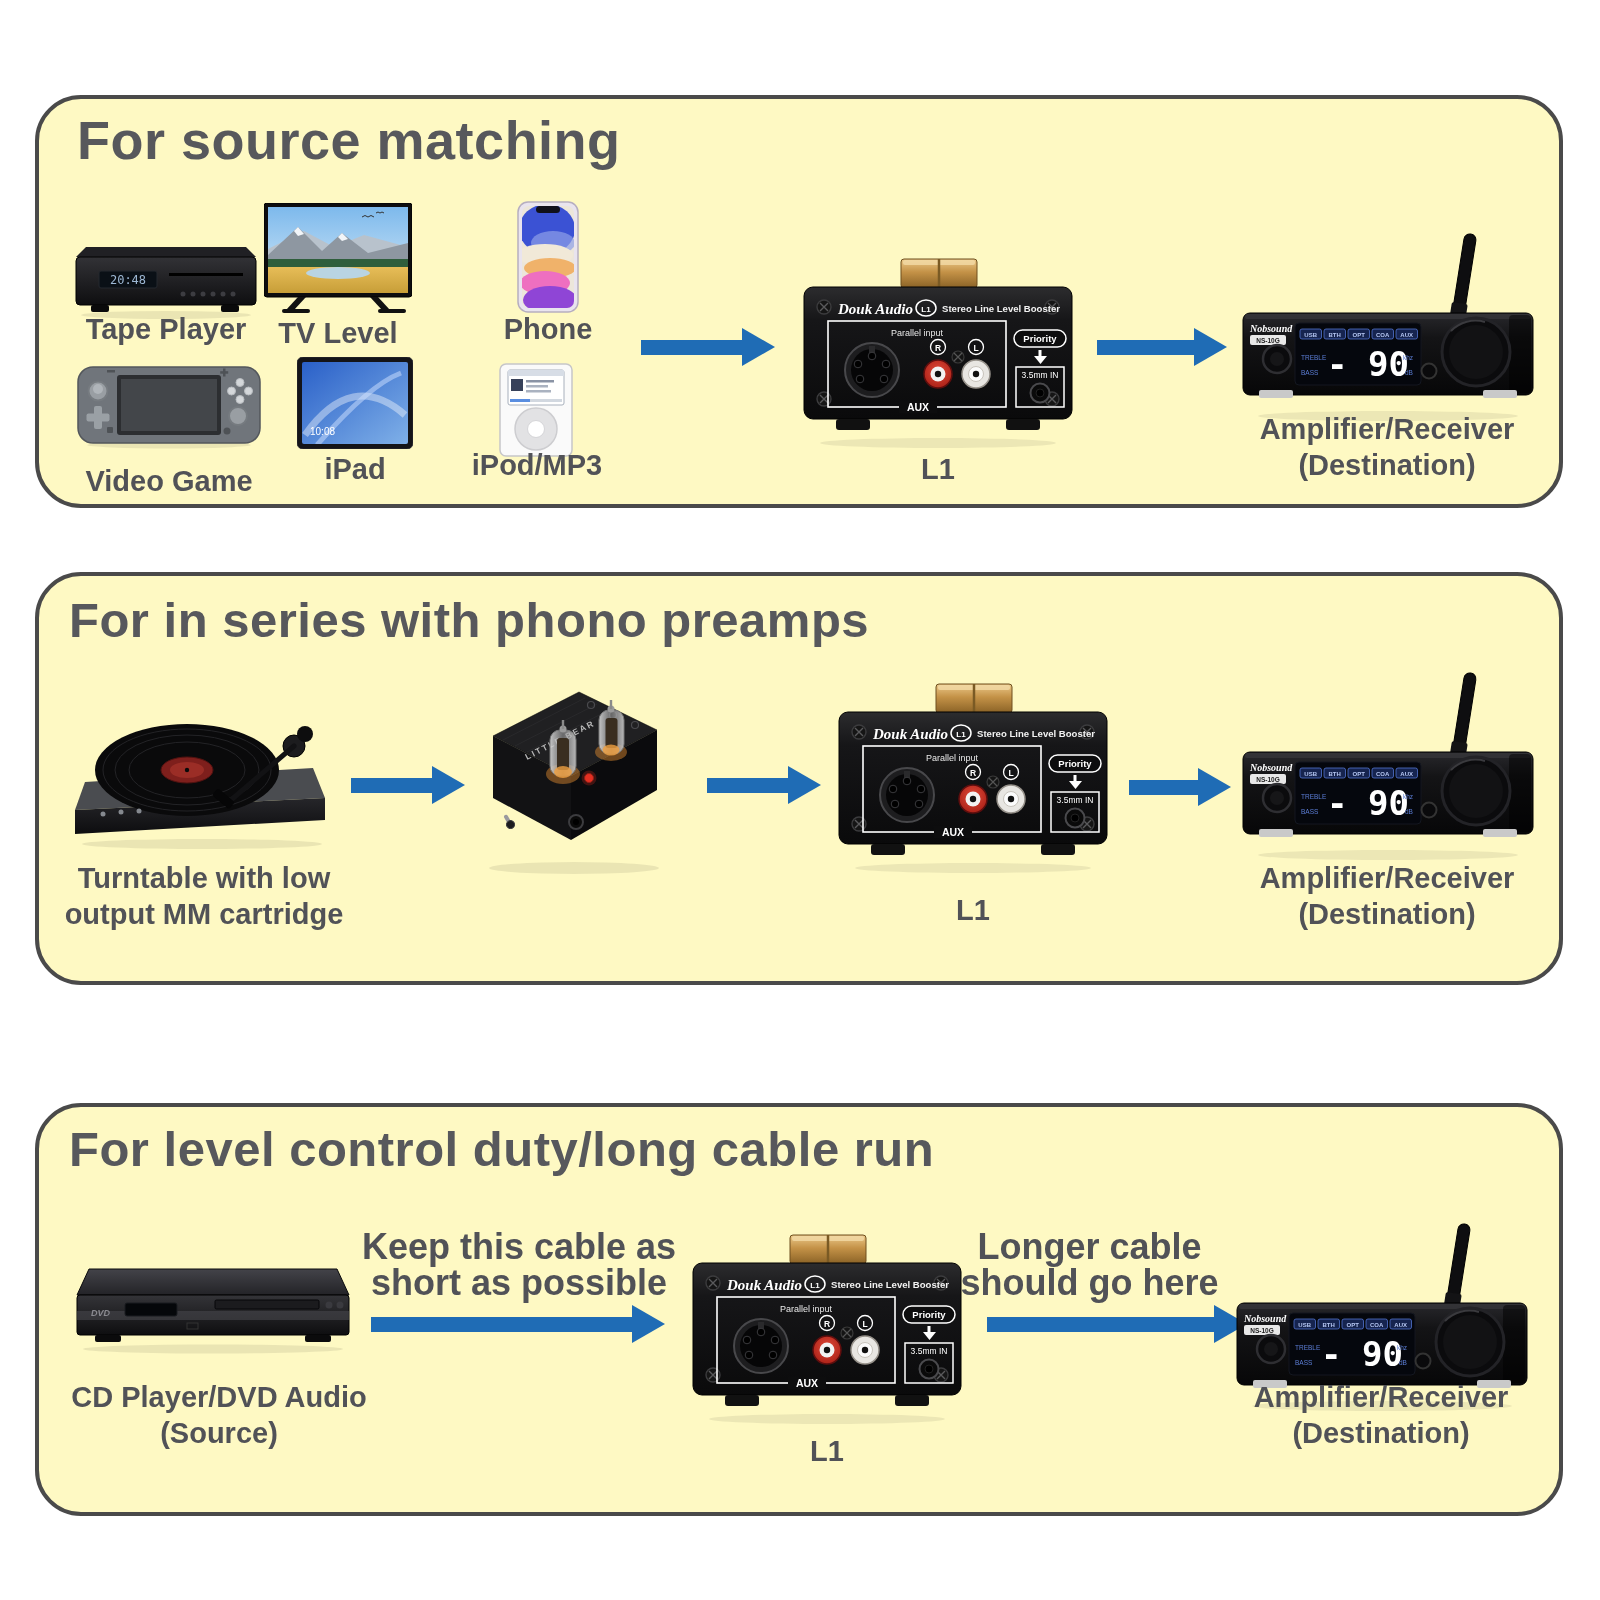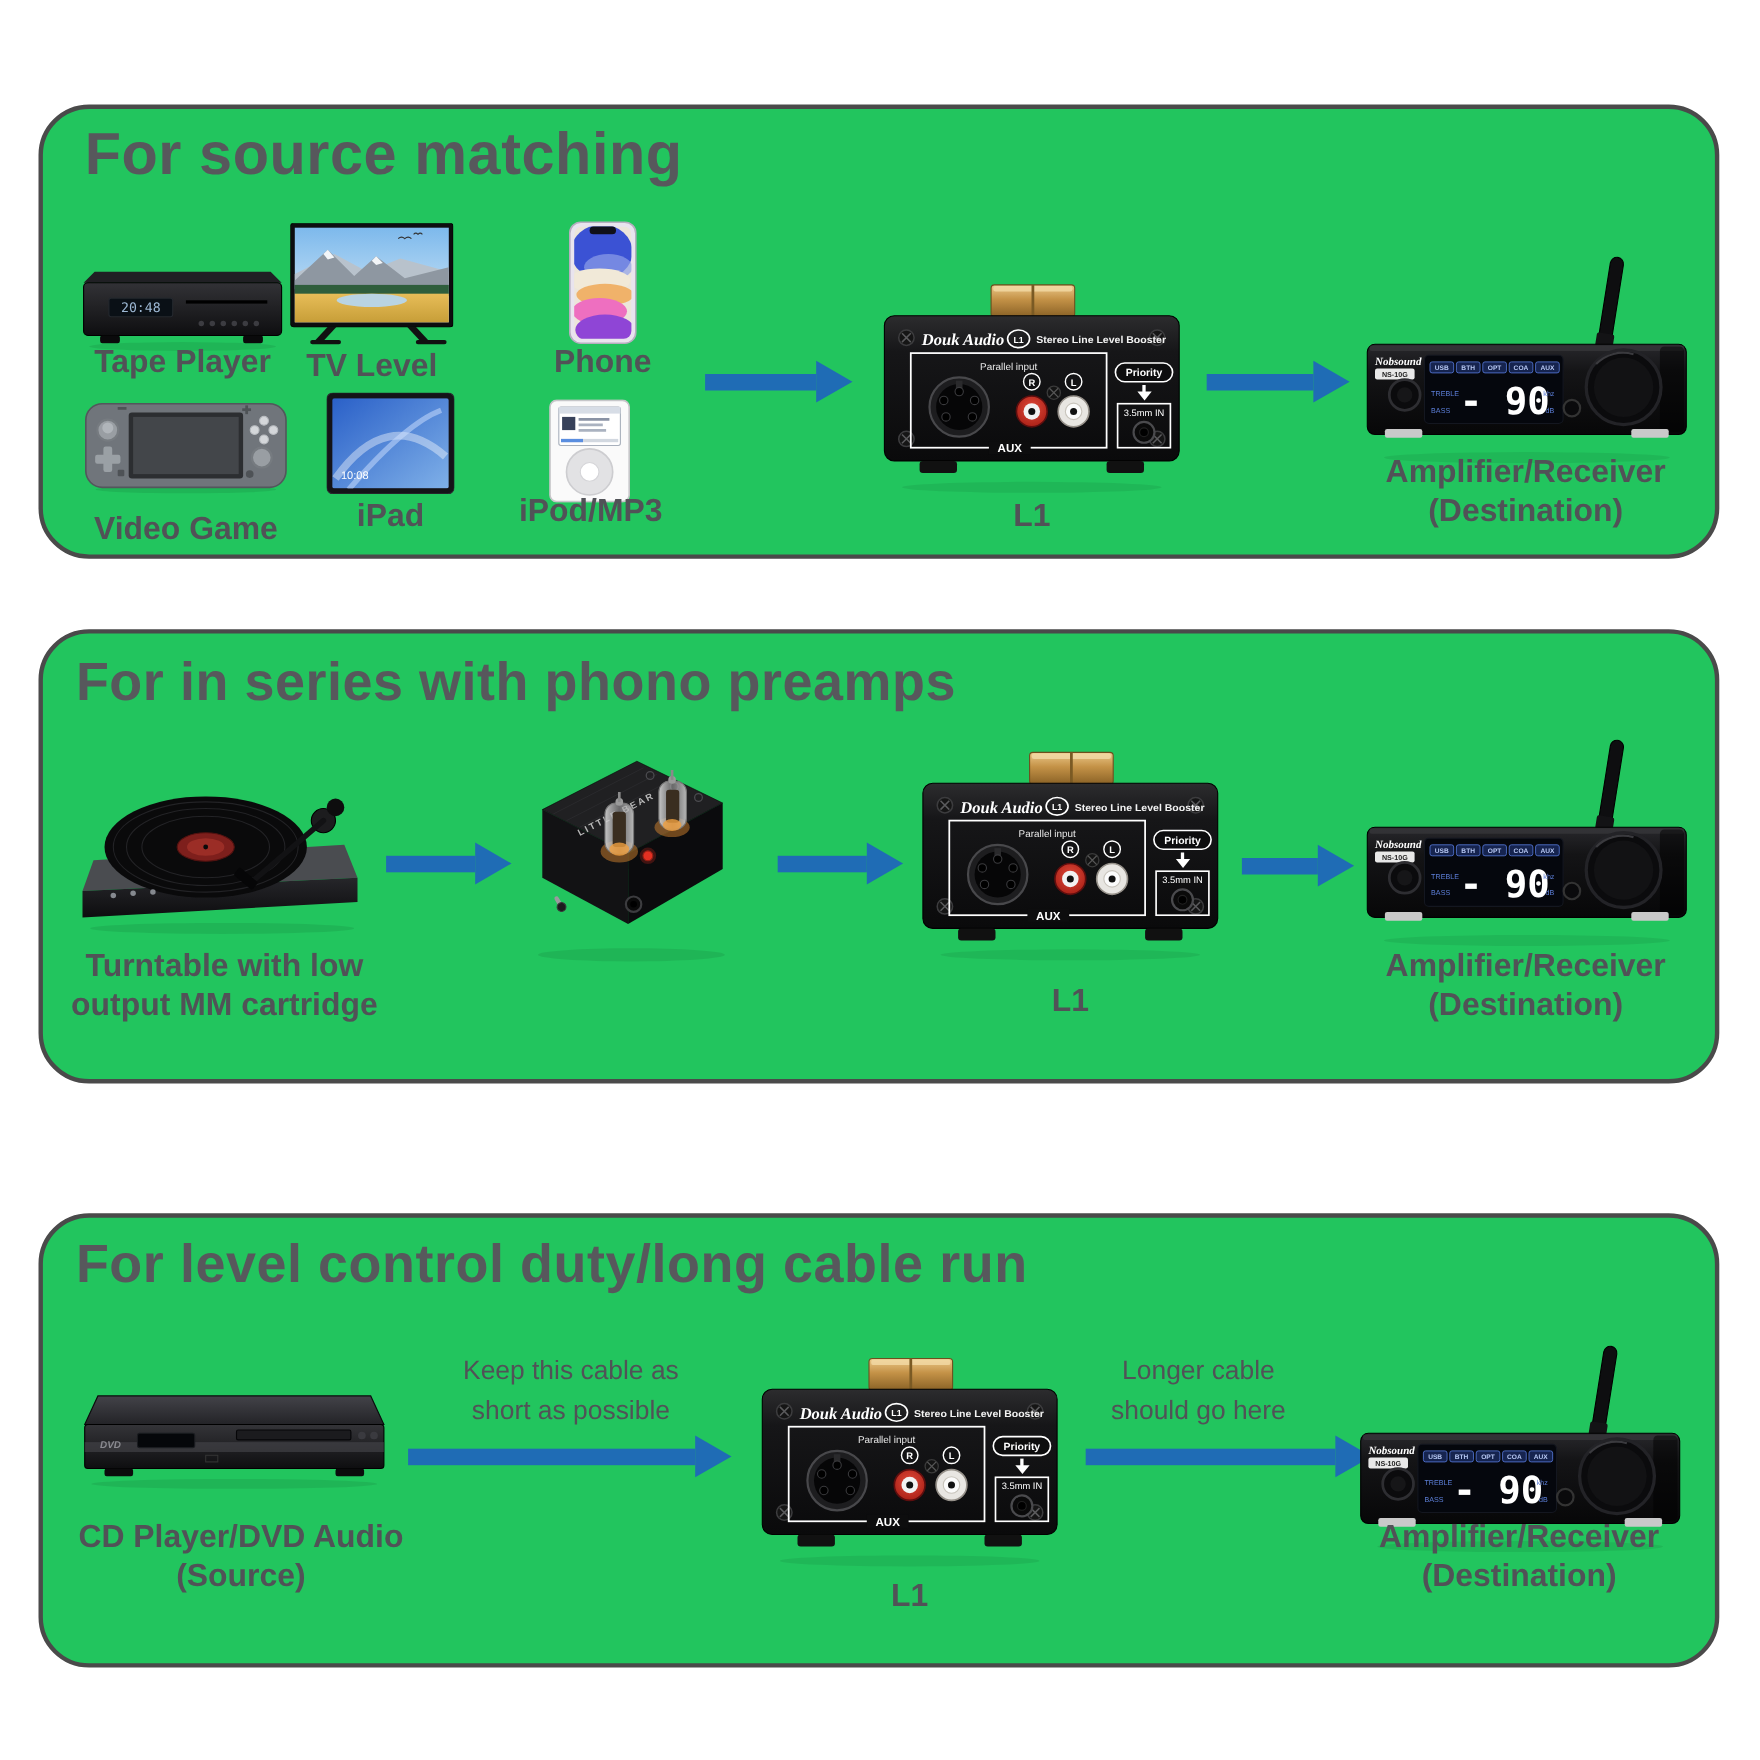--- a/index.html
+++ b/index.html
@@ -9,33 +9,33 @@
     --label-gray: #515257;
   }
   * { box-sizing: border-box; }
   html,body { margin:0; padding:0; }
   body {
     width:1600px; height:1600px; position:relative; background:#ffffff;
     font-family:"Liberation Sans", sans-serif; overflow:hidden;
   }
   .panel {
     position:absolute; left:35px; width:1528px; height:413px;
-    border:4px solid var(--panel-border); border-radius:46px; background:#22c55e;
+    border:4px solid var(--panel-border); border-radius:46px; background:#fef9c3;
   }
   .title {
     position:absolute; font-weight:bold; color:var(--heading-gray);
     letter-spacing:0.5px; white-space:nowrap;
   }
   .caption {
     position:absolute; text-align:center; font-weight:bold;
     color:var(--label-gray); font-size:29px; line-height:36px; white-space:nowrap;
   }
   .note {
-    position:absolute; text-align:center; font-weight:normal;
-    color:var(--label-gray); font-size:24px; line-height:36px; white-space:nowrap;
+    position:absolute; text-align:center; font-weight:bold;
+    color:var(--label-gray); font-size:36px; line-height:36px; white-space:nowrap;
   }
   .dev { position:absolute; }
   .dev svg { display:block; width:100%; height:100%; }
   .arrow { position:absolute; display:flex; align-items:center; height:38px; }
   .arrow .shaft { flex:1; height:15px; background:var(--arrow-blue); }
   .arrow .head {
     width:0; height:0; flex:0 0 auto;
     border-top:19px solid transparent; border-bottom:19px solid transparent;
     border-left:33px solid var(--arrow-blue);
   }

